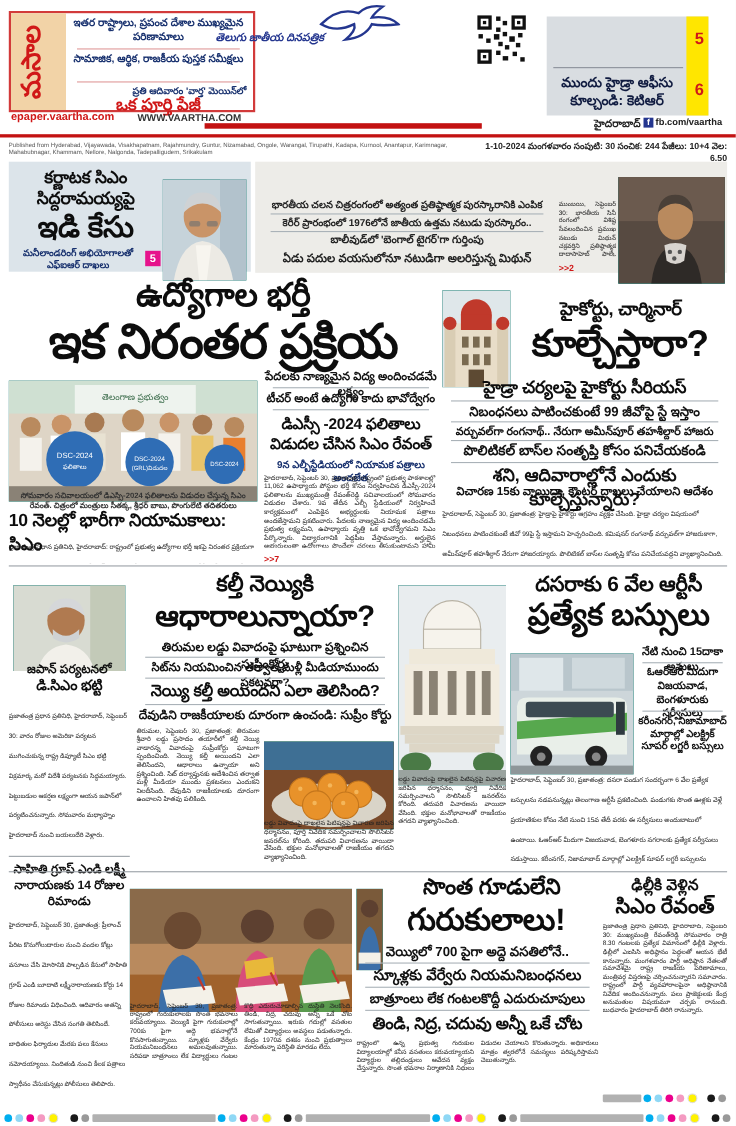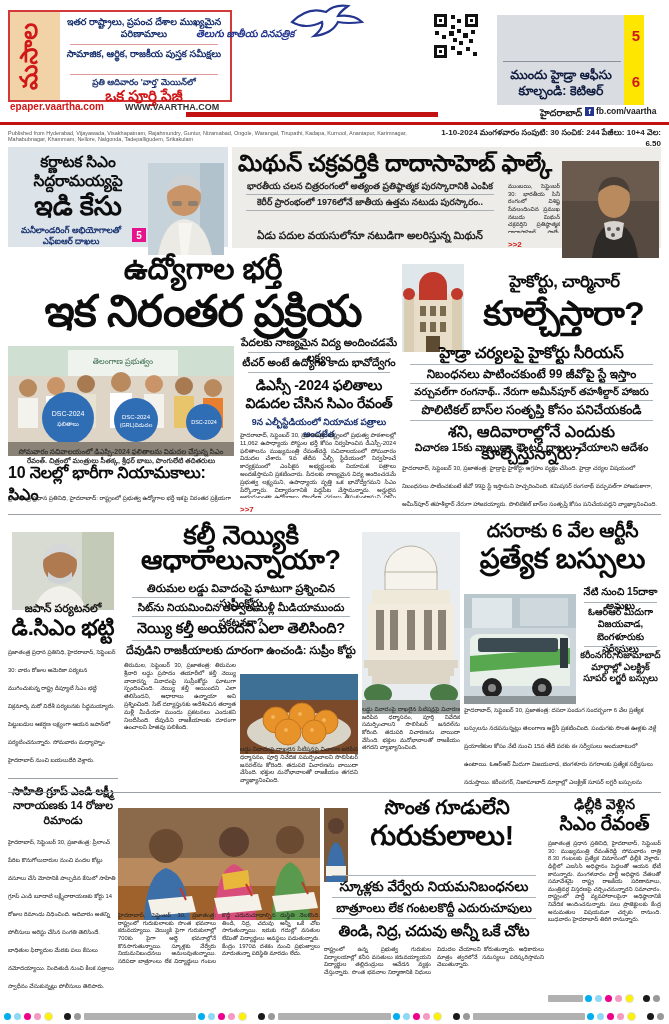--- a/index.html
+++ b/index.html
@@ -31,21 +31,21 @@
 <div id="page" data-name="newspaper-front-page">
 
   <div class="abs" style="left:8px;top:10px;width:220px;height:88px;border:2px solid #d23a3a;background:#fff;" data-name="promo-box">
     <div class="abs" style="left:0;top:0;width:50px;height:100%;background:#f2d3a7;overflow:hidden;" data-name="promo-brand-strip">
       <div class="abs" style="left:2px;top:2px;width:46px;height:84px;writing-mode:vertical-rl;transform:rotate(180deg);color:#d01818;font-weight:bold;font-size:24px;text-align:center;" data-name="promo-brand">మసాల</div>
     </div>
     <div class="abs c" style="left:54px;top:4px;width:160px;font-size:9.5px;font-weight:bold;color:#17306e;line-height:1.25;" data-name="promo-line1">ఇతర రాష్ట్రాలు, ప్రపంచ దేశాల ముఖ్యమైన పరిణామాలు</div>
     <div class="abs subrule" style="left:60px;top:32px;width:148px;border-color:#e09999;" data-name="divider"></div>
     <div class="abs c" style="left:54px;top:36px;width:160px;font-size:9.5px;font-weight:bold;color:#17306e;line-height:1.25;" data-name="promo-line2">సామాజిక, ఆర్థిక, రాజకీయ పుస్తక సమీక్షలు</div>
     <div class="abs subrule" style="left:60px;top:62px;width:148px;border-color:#e09999;" data-name="divider"></div>
-    <div class="abs c" style="left:54px;top:65px;width:160px;font-size:8.5px;font-weight:bold;color:#17306e;" data-name="promo-line3">ప్రతి ఆదివారం 'వార్త' మెయిన్‌లో</div>
+    <div class="abs c" style="left:54px;top:65px;width:160px;font-size:8.5px;font-weight:bold;color:#17306e;text-align:right;" data-name="promo-line3">ప్రతి ఆదివారం 'వార్త' మెయిన్‌లో</div>
     <div class="abs c" style="left:54px;top:75px;width:160px;font-size:15px;font-weight:bold;color:#d01818;" data-name="promo-line3b">ఒక పూర్తి పేజీ</div>
   </div>
   <div class="abs b" style="left:10px;top:101px;font-size:10px;color:#d01818;" data-name="epaper-link">epaper.vaartha.com</div>
   <div class="abs b" style="left:125px;top:102px;font-size:9px;color:#333;" data-name="website-link">WWW.VAARTHA.COM</div>
 
   <div class="abs" style="left:196px;top:28px;width:110px;font-size:10px;font-weight:bold;color:#24368f;font-style:italic;" data-name="masthead-tagline">తెలుగు జాతీయ దినపత్రిక</div>
   <div class="abs" style="left:288px;top:2px;width:76px;height:38px;" data-name="dove-icon">
     <svg viewBox="0 0 76 38">
         <path d="M4 20 Q20 4 38 10 Q46 2 60 4 Q52 10 50 14 Q66 12 74 20 Q60 22 50 20 Q44 32 26 34 Q36 26 34 20 Q18 28 4 20 Z" fill="none" stroke="#24368f" stroke-width="2.2"></path>
       </svg>
@@ -116,25 +116,25 @@
           <path d="M19 30 Q20 12 36 12 Q52 12 53 30 Q45 22 36 22 Q27 22 19 30Z" fill="#cfd2d4"></path>
         <rect x="24" y="38" width="10" height="5" rx="2" fill="#6b6f73" opacity="0.6"></rect>
           <rect x="40" y="38" width="10" height="5" rx="2" fill="#6b6f73" opacity="0.6"></rect>
         <path d="M10 92 Q16 58 36 56 Q58 58 64 92 Z" fill="#eceae4"></path>
           <path d="M30 60 L44 60 L40 92 L33 92 Z" fill="#f7f5ef"></path>
         </svg>
     </div>
   </div>
 
   <div class="abs" style="left:232px;top:147px;width:429px;height:101px;background:#edece8;" data-name="article-mithun">
-    <div class="abs hl" style="left:6px;top:3px;width:330px;font-size:23px;" data-name="mithun-headline">మిథున్ చక్రవర్తికి దాదాసాహెబ్ ఫాల్కే</div>
     <div class="abs c b" style="left:4px;top:34px;width:268px;font-size:9px;color:#222;" data-name="mithun-subhead-1">భారతీయ చలన చిత్రరంగంలో అత్యంత ప్రతిష్ఠాత్మక పురస్కారానికి ఎంపిక</div>
     <div class="abs subrule" style="left:14px;top:47px;width:248px;" data-name="divider"></div>
     <div class="abs c b" style="left:4px;top:50px;width:268px;font-size:9px;color:#222;" data-name="mithun-subhead-2">కెరీర్ ప్రారంభంలో 1976లోనే జాతీయ ఉత్తమ నటుడు పురస్కారం..</div>
     <div class="abs subrule" style="left:14px;top:63px;width:248px;" data-name="divider"></div>
+    <div class="abs c b" style="left:4px;top:66px;width:268px;font-size:9.5px;color:#222;" data-name="mithun-subhead-3">బాలీవుడ్‌లో 'బెంగాల్ టైగర్'గా గుర్తింపు</div>
     <div class="abs c b" style="left:4px;top:82px;width:268px;font-size:10.5px;color:#222;" data-name="mithun-subhead-4">ఏడు పదుల వయసులోనూ నటుడిగా అలరిస్తున్న మిథున్</div>
     <div class="abs" style="left:276px;top:36px;width:52px;height:62px;" data-name="mithun-body-block">
       <span class="t2" data-name="mithun-body" style="display:block;height:50px;overflow:hidden;">ముంబయి, సెప్టెంబర్ 30: భారతీయ సినీ రంగంలో విశిష్ట సేవలందించిన ప్రముఖ నటుడు మిథున్ చక్రవర్తిని ప్రతిష్ఠాత్మక దాదాసాహెబ్ ఫాల్కే పురస్కారం వరించింది. ఈ మేరకు కేంద్ర మంత్రి ప్రకటన చేశారు.</span>
       <span class="jmp" data-name="mithun-jump">&gt;&gt;2</span>
     </div>
     <div class="abs photo" style="left:330px;top:2px;width:97px;height:97px;" data-name="mithun-photo">
       <svg viewBox="0 0 97 97">
           <rect width="97" height="97" fill="#574a41"></rect>
           <rect x="0" y="0" width="97" height="40" fill="#6b5a4e"></rect>
         <ellipse cx="52" cy="38" rx="16" ry="19" fill="#b98a5e"></ellipse>
@@ -260,33 +260,33 @@
     <svg viewBox="0 0 102 78">
         <rect width="102" height="78" fill="#d8dbd2"></rect>
         <rect x="70" y="0" width="32" height="78" fill="#c3cab8"></rect>
       <ellipse cx="48" cy="32" rx="17" ry="19" fill="#b07a50"></ellipse>
         <path d="M31 28 Q33 12 48 12 Q63 12 65 28 Q56 20 48 20 Q40 20 31 28Z" fill="#d5d7d9"></path>
       <path d="M36 40 Q48 52 60 40 L60 48 Q48 56 36 48Z" fill="#cfd2d4"></path>
       <path d="M22 78 Q28 56 48 54 Q68 56 74 78Z" fill="#f2f0ea"></path>
       </svg>
   </div>
   <div class="abs c b" style="left:8px;top:602px;width:110px;font-size:11px;" data-name="bhatti-kicker">జపాన్ పర్యటనలో</div>
-  <div class="abs c hl" style="left:8px;top:615px;width:110px;font-size:22px;" data-name="bhatti-headline">డి.సిఎం భట్టి</div>
+  <div class="abs c hl" style="left:8px;top:615px;width:110px;font-size:13px;" data-name="bhatti-headline">డి.సిఎం భట్టి</div>
   <div class="abs" style="left:8px;top:640px;width:110px;height:132px;overflow:hidden;" data-name="bhatti-body-block">
     <span class="t2" data-name="bhatti-body" style="display:inline;">ప్రజాతంత్ర ప్రధాన ప్రతినిధి, హైదరాబాద్, సెప్టెంబర్ 30: వారం రోజుల అమెరికా పర్యటన ముగించుకున్న రాష్ట్ర డిప్యూటీ సిఎం భట్టి విక్రమార్క మరో విదేశీ పర్యటనకు సిద్ధమయ్యారు. పెట్టుబడుల ఆకర్షణ లక్ష్యంగా ఆయన జపాన్‌లో పర్యటించనున్నారు. సోమవారం మధ్యాహ్నం హైదరాబాద్ నుంచి బయలుదేరి వెళ్లారు. పర్యటనలో భాగంగా పలు ప్రముఖ కంపెనీల ప్రతినిధులతో సమావేశం కానున్నారు. రాష్ట్రంలో పరిశ్రమల స్థాపనకు గల అవకాశాలను వివరించనున్నారు. సింగరేణి సిఎండి ఈ పర్యటనలో పాల్గొంటున్నారు. పర్యావరణహిత మైనింగ్ ఒప్పందాలు కుదుర్చుకునే అవకాశం ఉంది.</span>
     
   </div>
   <div class="abs rule" style="left:8px;top:778px;width:110px;" data-name="divider"></div>
   <div class="abs c b" style="left:8px;top:784px;width:110px;font-size:11px;line-height:1.3;" data-name="sahiti-headline">సాహితి గ్రూప్ ఎండి లక్ష్మీ నారాయణకు 14 రోజుల రిమాండు</div>
   <div class="abs" style="left:8px;top:830px;width:110px;height:170px;overflow:hidden;" data-name="sahiti-body-block">
     <span class="t2" data-name="sahiti-body" style="display:inline;">హైదరాబాద్, సెప్టెంబర్ 30, ప్రజాతంత్ర: ప్రీలాంచ్ పేరిట కొనుగోలుదారుల నుంచి వందల కోట్లు వసూలు చేసి మోసానికి పాల్పడిన కేసులో సాహితి గ్రూప్ ఎండి బూదాటి లక్ష్మీనారాయణకు కోర్టు 14 రోజుల రిమాండు విధించింది. ఆదివారం అతన్ని పోలీసులు అరెస్టు చేసిన సంగతి తెలిసిందే. బాధితుల ఫిర్యాదుల మేరకు పలు కేసులు నమోదయ్యాయి. నిందితుడి నుంచి కీలక పత్రాలు స్వాధీనం చేసుకున్నట్లు పోలీసులు తెలిపారు. మరింత మందిపై విచారణ కొనసాగుతోంది. బాధితులు తమ డబ్బు తిరిగి ఇప్పించాలని కోరుతున్నారు.</span>
     
   </div>
 
-  <div class="abs c hl" style="left:124px;top:520px;width:234px;font-size:26px;" data-name="ghee-headline-1">కల్తీ నెయ్యికి</div>
+  <div class="abs c hl" style="left:124px;top:520px;width:234px;font-size:20px;" data-name="ghee-headline-1">కల్తీ నెయ్యికి</div>
   <div class="abs c hl" style="left:124px;top:545px;width:234px;font-size:27px;" data-name="ghee-headline-2">ఆధారాలున్నాయా?</div>
   <div class="abs c b" style="left:124px;top:582px;width:234px;font-size:11px;" data-name="ghee-subhead-1">తిరుమల లడ్డు వివాదంపై ఘాటుగా ప్రశ్నించిన సుప్రీంకోర్టు</div>
   <div class="abs subrule" style="left:132px;top:597px;width:218px;" data-name="divider"></div>
   <div class="abs c b" style="left:124px;top:601px;width:234px;font-size:10.5px;" data-name="ghee-subhead-2">సిట్‌ను నియమించిన తర్వాత మళ్లీ మీడియాముందు ప్రకటనరా?</div>
   <div class="abs subrule" style="left:132px;top:616px;width:218px;" data-name="divider"></div>
   <div class="abs c hl" style="left:124px;top:620px;width:234px;font-size:14.5px;" data-name="ghee-subhead-3">నెయ్యి కల్తీ అయిందని ఎలా తెలిసింది?</div>
   <div class="abs subrule" style="left:132px;top:640px;width:218px;" data-name="divider"></div>
   <div class="abs c b" style="left:124px;top:644px;width:234px;font-size:11px;" data-name="ghee-subhead-4">దేవుడిని రాజకీయాలకు దూరంగా ఉంచండి: సుప్రీం కోర్టు</div>
   <div class="abs t" style="left:124px;top:662px;width:112px;height:126px;overflow:hidden;" data-name="ghee-body">తిరుమల, సెప్టెంబర్ 30, ప్రజాతంత్ర: తిరుమల శ్రీవారి లడ్డు ప్రసాదం తయారీలో కల్తీ నెయ్యి వాడారన్న వివాదంపై సుప్రీంకోర్టు ఘాటుగా స్పందించింది. నెయ్యి కల్తీ అయిందని ఎలా తెలిసిందని, ఆధారాలు ఉన్నాయా అని ప్రశ్నించింది. సిట్ దర్యాప్తునకు ఆదేశించిన తర్వాత మళ్లీ మీడియా ముందు ప్రకటనలు ఎందుకని నిలదీసింది. దేవుడిని రాజకీయాలకు దూరంగా ఉంచాలని హితవు పలికింది.</div>
   <div class="abs photo" style="left:240px;top:662px;width:118px;height:80px;" data-name="laddu-photo">
@@ -404,20 +404,21 @@
   <div class="abs photo" style="left:324px;top:796px;width:24px;height:74px;" data-name="gurukul-child-photo">
     <svg viewBox="0 0 24 74">
         <rect width="24" height="74" fill="#7a5a3a"></rect>
         <circle cx="12" cy="18" r="8" fill="#5d4030"></circle>
         <path d="M2 74 Q3 38 12 34 Q21 38 22 74Z" fill="#3c6fa8"></path>
         <rect x="2" y="58" width="20" height="10" fill="#f4f1e8"></rect>
       </svg>
   </div>
   <div class="abs c hl" style="left:350px;top:796px;width:194px;font-size:20px;" data-name="gurukul-kicker">సొంత గూడులేని</div>
   <div class="abs c hl" style="left:340px;top:820px;width:204px;font-size:28px;" data-name="gurukul-headline">గురుకులాలు!</div>
+  <div class="abs c b" style="left:324px;top:858px;width:220px;font-size:12px;" data-name="gurukul-subhead-1">వెయ్యిలో 700 పైగా అద్దె వసతిలోనే..</div>
   <div class="abs subrule" style="left:332px;top:875px;width:204px;" data-name="divider"></div>
   <div class="abs c b" style="left:324px;top:879px;width:220px;font-size:13.5px;" data-name="gurukul-subhead-2">స్కూళ్లకు వేర్వేరు నియమనిబంధనలు</div>
   <div class="abs subrule" style="left:332px;top:897px;width:204px;" data-name="divider"></div>
   <div class="abs c b" style="left:324px;top:901px;width:220px;font-size:12px;" data-name="gurukul-subhead-3">బాత్రూంలు లేక గంటలకొద్దీ ఎదురుచూపులు</div>
   <div class="abs subrule" style="left:332px;top:918px;width:204px;" data-name="divider"></div>
   <div class="abs c hl" style="left:324px;top:922px;width:220px;font-size:15px;" data-name="gurukul-subhead-4">తిండి, నిద్ర, చదువు అన్నీ ఒకే చోట</div>
   <div class="abs t2" style="left:324px;top:946px;width:220px;height:60px;column-count:2;column-gap:6px;overflow:hidden;" data-name="gurukul-body-2">రాష్ట్రంలో ఉన్న ప్రభుత్వ గురుకుల విద్యాలయాల్లో కనీస వసతులు కరువయ్యాయని విద్యార్థుల తల్లిదండ్రులు ఆవేదన వ్యక్తం చేస్తున్నారు. సొంత భవనాల నిర్మాణానికి నిధులు విడుదల చేయాలని కోరుతున్నారు. అధికారులు మాత్రం త్వరలోనే సమస్యలు పరిష్కరిస్తామని చెబుతున్నారు.</div>
 
   <div class="abs c b" style="left:548px;top:796px;width:113px;font-size:14px;" data-name="delhi-kicker">ఢిల్లీకి వెళ్లిన</div>
   <div class="abs c hl" style="left:548px;top:813px;width:113px;font-size:19px;" data-name="delhi-headline">సిఎం రేవంత్</div>

